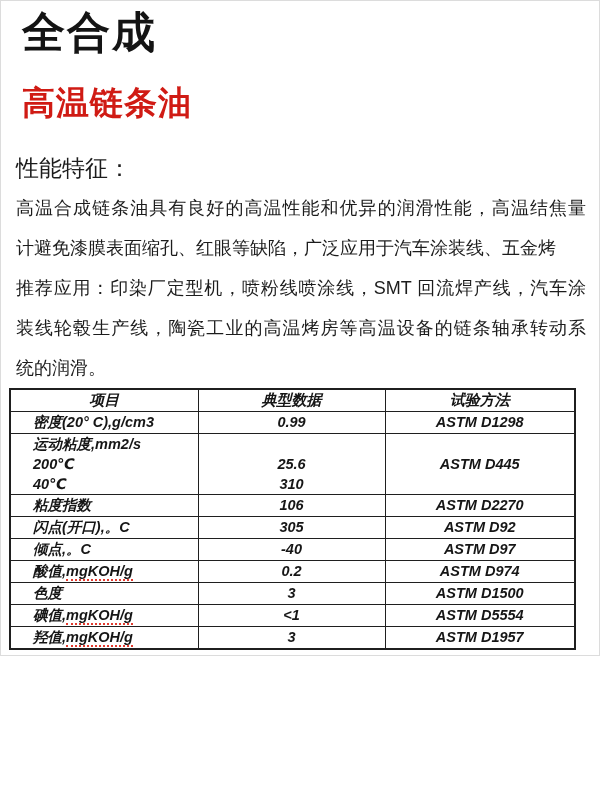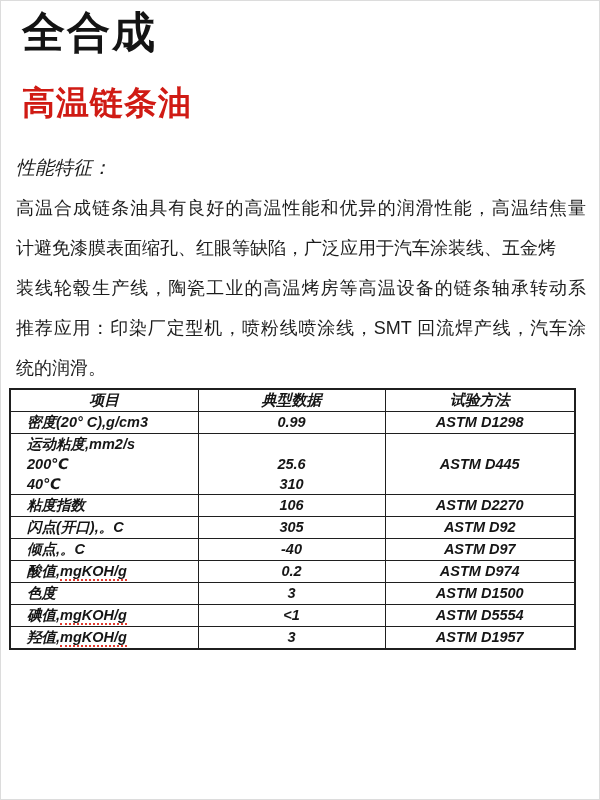--- a/index.html
+++ b/index.html
@@ -9,40 +9,39 @@
   }
   html,body{margin:0;padding:0;background:#fff;}
   body{
     width:600px;height:800px;
     font-family:"Liberation Sans","DejaVu Sans",sans-serif;
     color:var(--ink);
     -webkit-font-smoothing:antialiased;
   }
   .page{
     position:relative;
-    width:600px;height:800px;
+    width:600px;height:656px;
     box-sizing:border-box;
     border:1px solid #dcdcdc;
     background:#fff;
     overflow:hidden;
   }
   .title-black{
     font-size:43px;font-weight:900;letter-spacing:2px;
     line-height:1.05;color:#141414;
     margin:9px 0 0 21px;
   }
   .title-red{
     font-size:33px;font-weight:700;letter-spacing:1px;
     line-height:1.05;color:var(--red);
     margin:31px 0 0 21px;
   }
   .features-heading{
-    font-size:19px;line-height:40px;
+    font-size:23px;line-height:40px;
     margin:27px 15px 0 15px;
-    font-style:italic;
   }
   .para{width:570px;margin:0 15px;}
   .para .line{
     font-size:18px;line-height:40px;
     text-align:justify;text-align-last:justify;
     white-space:normal;
   }
   .para .line:last-child{text-align-last:left;}
   .spec-heading{
     font-size:15px;line-height:21px;
@@ -55,21 +54,21 @@
   }
   .spec col.c1{width:188px;}
   .spec col.c2{width:187px;}
   .spec th,.spec td{
     border:1px solid #1f1f1f;
     padding:0;vertical-align:middle;
     font-weight:700;color:#161616;font-style:italic;
   }
   .spec th{font-size:15px;height:21px;text-align:center;}
   .spec td{font-size:14.5px;height:21px;}
-  .spec td.item{text-align:left;padding-left:16px;}
+  .spec td.item{text-align:left;padding-left:22px;}
   .spec td.val,.spec td.method{text-align:center;}
   .cl{line-height:20px;height:20px;white-space:nowrap;}
   .sq{border-bottom:2px dotted var(--squiggle);padding-bottom:0px;}
 </style>
 </head>
 <body>
 
 <div class="page">
 
   <div class="title-black">全合成</div>
@@ -82,23 +81,23 @@
 
       <div class="line">高温合成链条油具有良好的高温性能和优异的润滑性能，高温结焦量</div>
 
 
       <div class="line">计避免漆膜表面缩孔、红眼等缺陷，广泛应用于汽车涂装线、五金烤</div>
 
     </div>
 
   <div class="para">
 
+      <div class="line">推荐应用：印染厂定型机，喷粉线喷涂线，SMT 回流焊产线，汽车涂</div>
+
       <div class="line">装线轮毂生产线，陶瓷工业的高温烤房等高温设备的链条轴承转动系</div>
-
-      <div class="line">推荐应用：印染厂定型机，喷粉线喷涂线，SMT 回流焊产线，汽车涂</div>
 
       <div class="line">统的润滑。</div>
     </div>
 
 
   <table class="spec">
     <colgroup>
         <col class="c1">
         <col class="c2">
         <col class="c3">

